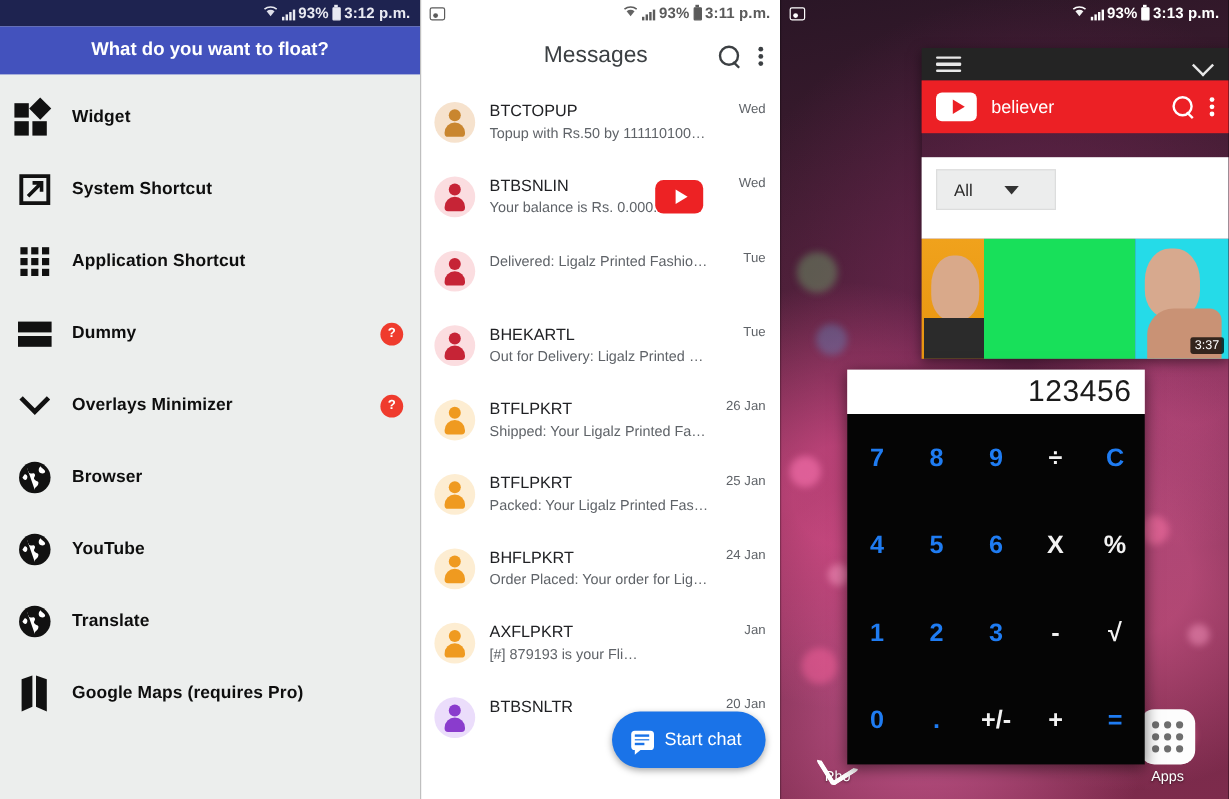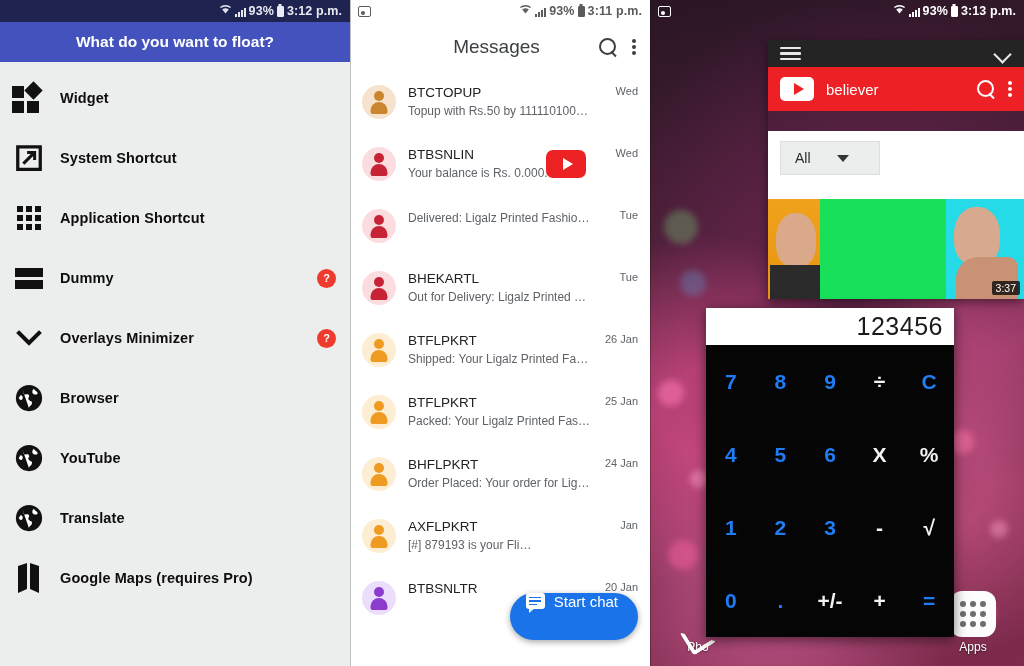--- a/index.html
+++ b/index.html
@@ -97,21 +97,21 @@
     white-space:nowrap; overflow:hidden; text-overflow:ellipsis; max-width:185px;}
   .msg-date{ font-size:11px; color:#5f6368; padding-top:4px; flex:0 0 auto;}
   .yt-badge{
     position:absolute; width:40px;height:28px;background:#ed2224;border-radius:7px;
     display:flex;align-items:center;justify-content:center;
   }
   .yt-badge:after{ content:""; border-left:10px solid #fff; border-top:6px solid transparent;
      border-bottom:6px solid transparent; margin-left:3px;}
   .fab{
     position:absolute; right:12px; bottom:26px; height:47px; border-radius:26px;
-    background:#1a73e8; color:#fff; display:flex;gap:9px;
+    background:#1a73e8; color:#fff; display:flex;align-items:center; gap:9px;
     padding:0 20px 0 16px; font-size:15px; box-shadow:0 2px 6px rgba(0,0,0,.35);
   }
   .ic-chat{ width:19px;height:16px;background:#fff;border-radius:3px;position:relative;}
   .ic-chat:after{content:"";position:absolute;left:3px;bottom:-4px;border-top:5px solid #fff;
      border-right:6px solid transparent;}
   .ic-chat i{position:absolute;left:3px;right:4px;background:#1a73e8;height:1.6px;}
   .ic-chat i:nth-child(1){top:3.6px}
   .ic-chat i:nth-child(2){top:7.2px}
   .ic-chat i:nth-child(3){top:10.8px;right:8px}
 

